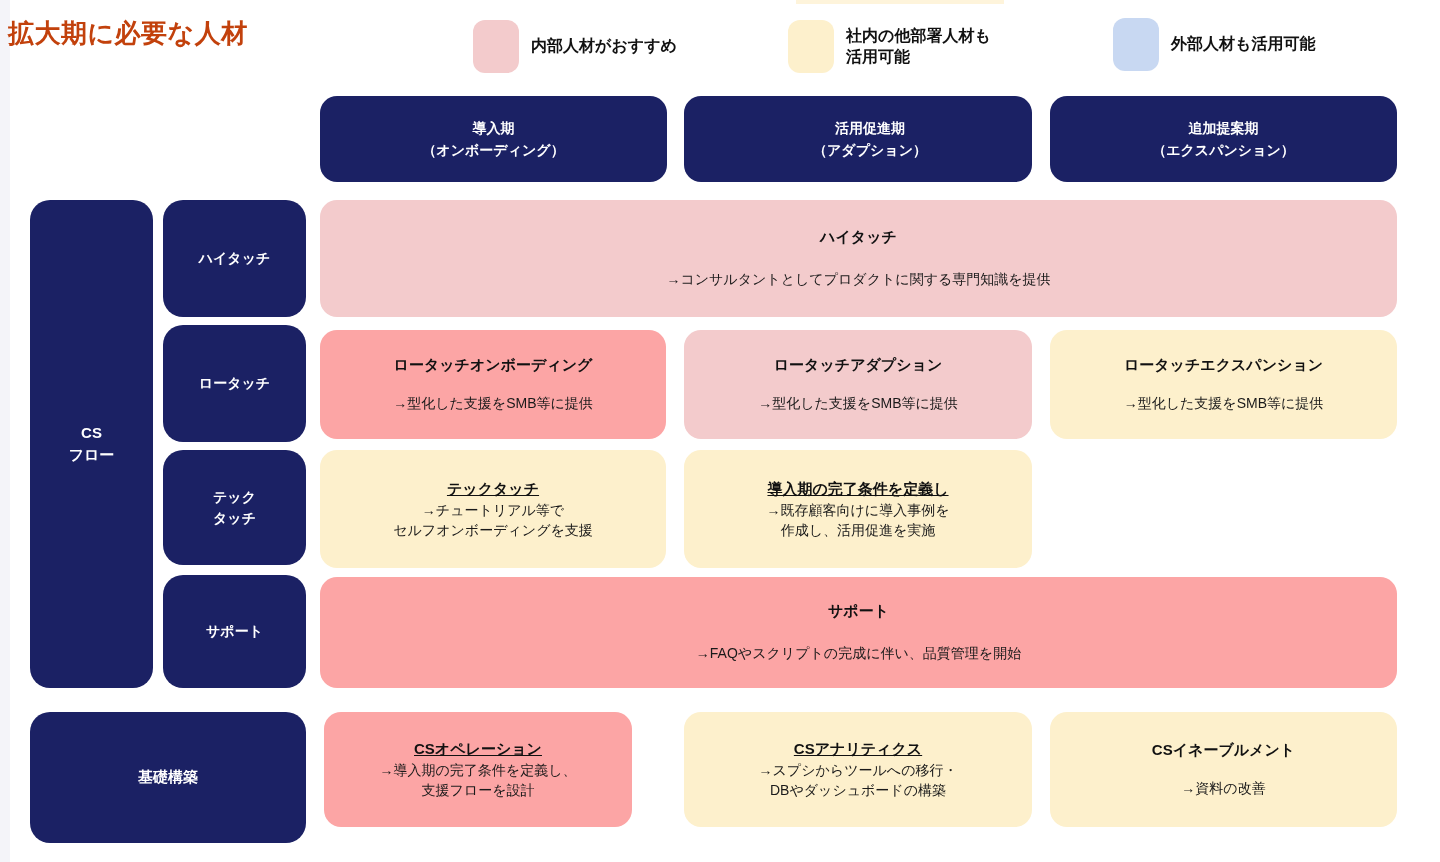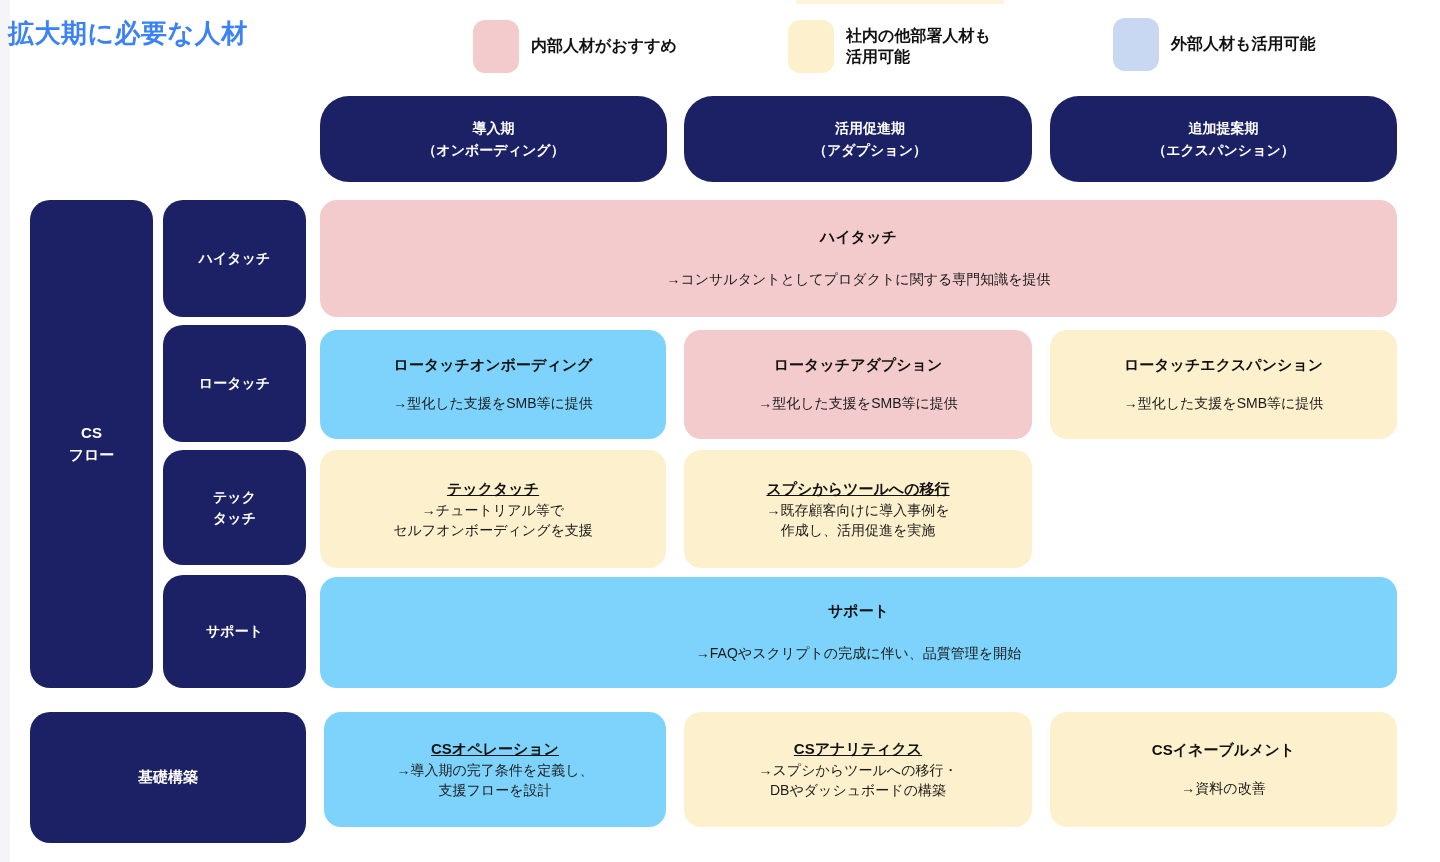--- a/index.html
+++ b/index.html
@@ -6,40 +6,40 @@
   .canvas{
     position:relative;width:1440px;height:862px;background:#ffffff;overflow:hidden;
     font-family:"Liberation Sans","DejaVu Sans",sans-serif;color:#111111;
   }
   .abs{position:absolute;box-sizing:border-box;}
   .pre{white-space:pre-line;}
 
   .left-strip{left:0;top:0;width:10px;height:862px;background:#f4f4f9;}
   .top-sliver{left:796px;top:0;width:208px;height:4px;background:#fdf0cc;opacity:.7;}
 
-  .page-title{left:8px;top:16px;font-size:26px;font-weight:700;color:#3b82f6;letter-spacing:.5px;}
+  .page-title{left:8px;top:16px;font-size:26px;font-weight:700;color:#c2410c;letter-spacing:.5px;}
 
   .legend-item{display:flex;align-items:center;gap:12px;}
   .swatch{width:46px;height:53px;border-radius:12px;flex:0 0 auto;}
   .swatch.pink{background:#f3cbcc;}
   .swatch.cream{background:#fdf0cc;}
   .swatch.blue{background:#c8d8f2;}
   .legend-label{font-size:16px;font-weight:700;line-height:1.3;color:#111;}
 
   .navy{background:#1b2164;color:#ffffff;}
-  .hdr{border-radius:29px;display:flex;align-items:center;justify-content:center;
+  .hdr{border-radius:17px;display:flex;align-items:center;justify-content:center;
        text-align:center;font-size:14px;font-weight:700;line-height:1.6;}
   .side{border-radius:20px;display:flex;align-items:center;justify-content:center;
         text-align:center;font-size:14px;font-weight:700;line-height:1.5;}
 
   .cell{border-radius:17px;display:flex;flex-direction:column;align-items:center;
         justify-content:center;text-align:center;padding:8px 18px;}
   .cell.pink{background:#f3cbcc;}
   .cell.cream{background:#fdf0cc;}
-  .cell.blue{background:#7dd3fc;}
+  .cell.blue{background:#fca5a5;}
   .cell .t{font-size:15px;font-weight:700;color:#111;}
   .cell .b{font-size:14px;font-weight:400;color:#1a1a1a;line-height:1.45;}
   .gap-lg{gap:22px;}
   .gap-md{gap:18px;}
   .tight{gap:1px;}
   .tight .t{line-height:20px;text-decoration:underline;}
   .tight .b{line-height:20px;}
 </style>
 </head>
 <body>
@@ -113,34 +113,34 @@
     <div class="t">ロータッチエクスパンション</div>
     <div class="b pre">→型化した支援をSMB等に提供</div>
   </div>
 
   <div class="abs cell cream tight" style="left:320px;top:450px;width:346px;height:118px;">
     <div class="t">テックタッチ</div>
     <div class="b pre">→チュートリアル等で
 セルフオンボーディングを支援</div>
   </div>
   <div class="abs cell cream tight" style="left:684px;top:450px;width:348px;height:118px;">
-    <div class="t">スプシからツールへの移行</div>
+    <div class="t">導入期の完了条件を定義し</div>
     <div class="b pre">→既存顧客向けに導入事例を
 作成し、活用促進を実施</div>
   </div>
 
   <div class="abs cell blue gap-lg" style="left:320px;top:577px;width:1077px;height:111px;">
     <div class="t">サポート</div>
     <div class="b pre">→FAQやスクリプトの完成に伴い、品質管理を開始</div>
   </div>
 
   <div class="abs navy side" style="left:30px;top:712px;width:276px;height:131px;font-size:15px;">
     <span>基礎構築</span>
   </div>
-  <div class="abs cell blue tight" style="left:324px;top:712px;width:342px;height:115px;">
+  <div class="abs cell blue tight" style="left:324px;top:712px;width:308px;height:115px;">
     <div class="t">CSオペレーション</div>
     <div class="b pre">→導入期の完了条件を定義し、
 支援フローを設計</div>
   </div>
   <div class="abs cell cream gap-md" style="left:1050px;top:712px;width:347px;height:115px;">
     <div class="t">CSイネーブルメント</div>
     <div class="b pre">→資料の改善</div>
   </div>
   <div class="abs cell cream tight" style="left:684px;top:712px;width:348px;height:115px;">
     <div class="t">CSアナリティクス</div>

